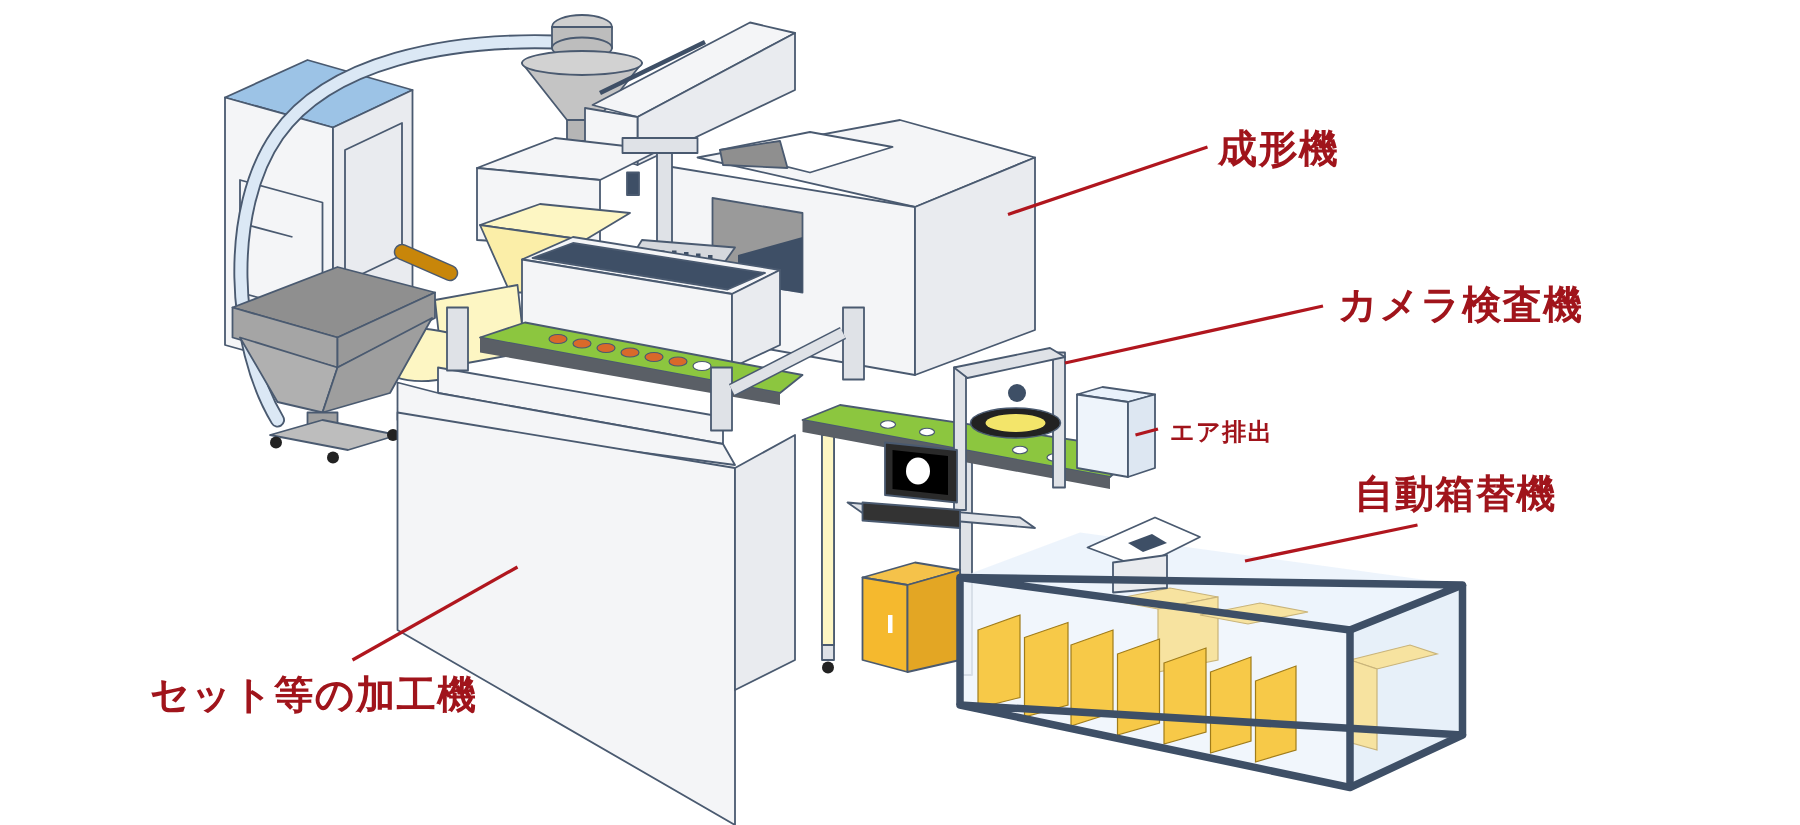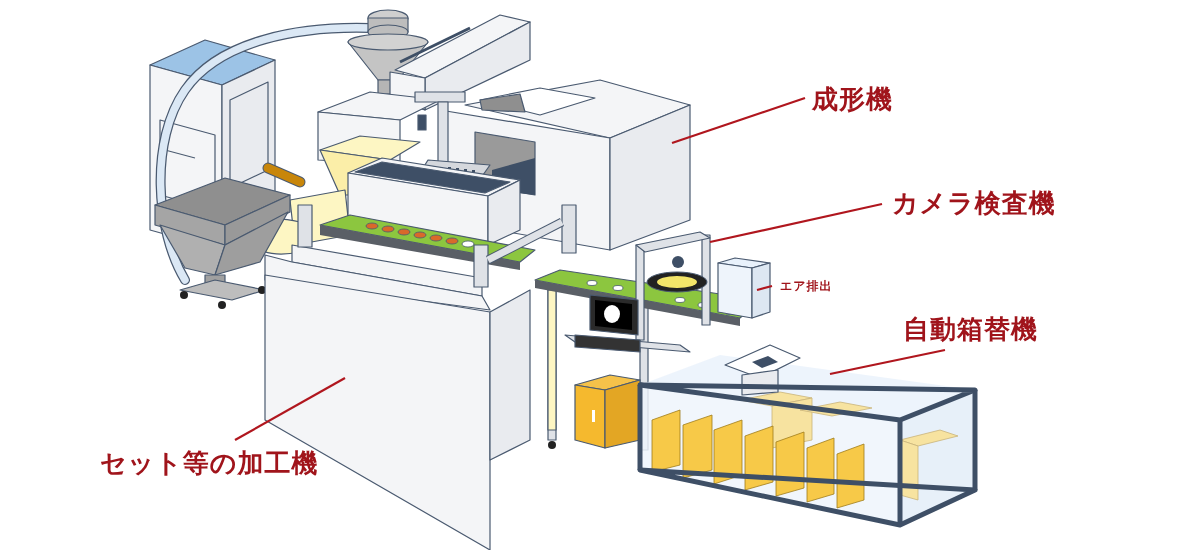--- a/index.html
+++ b/index.html
@@ -2,21 +2,21 @@
 <html><head>
 <meta charset="utf-8">
 <style>
   html, body { margin:0; padding:0; background:#ffffff; }
   body { width:1200px; height:550px; overflow:hidden; position:relative;
          font-family:"DejaVu Sans", sans-serif; }
   #stage { position:absolute; left:0; top:0; width:1200px; height:462px; }
   .lbl { position:absolute; color:#a0141b; font-weight:bold; white-space:nowrap;
          font-family:"DejaVu Sans", sans-serif; letter-spacing:1px; }
   .lbl-big { font-size:26px; }
-  .lbl-small { font-size:12px; }
+  .lbl-small { font-size:16px; }
 </style>
 </head>
 <body>
 
 <div id="stage">
 <svg width="1200" height="550" viewBox="0 0 1200 550">
   <defs>
     <style>
       .o { stroke:#4a5a70; stroke-width:1.2; stroke-linejoin:round; }
       .w { fill:#f4f5f7; }

